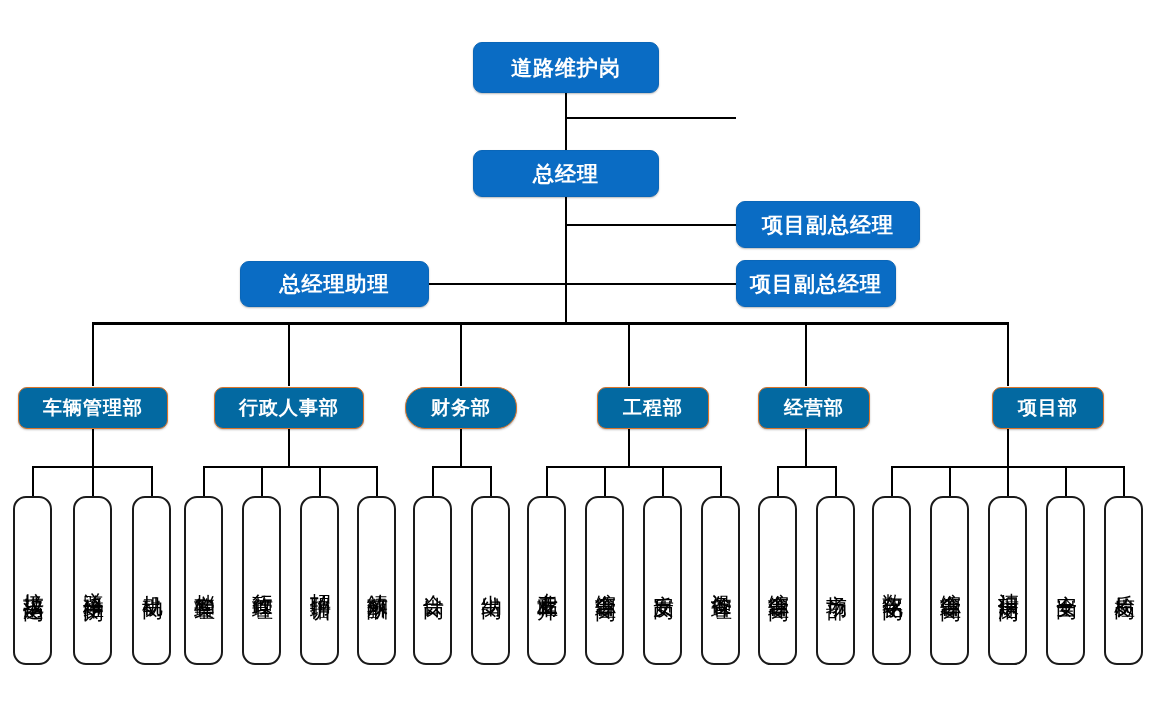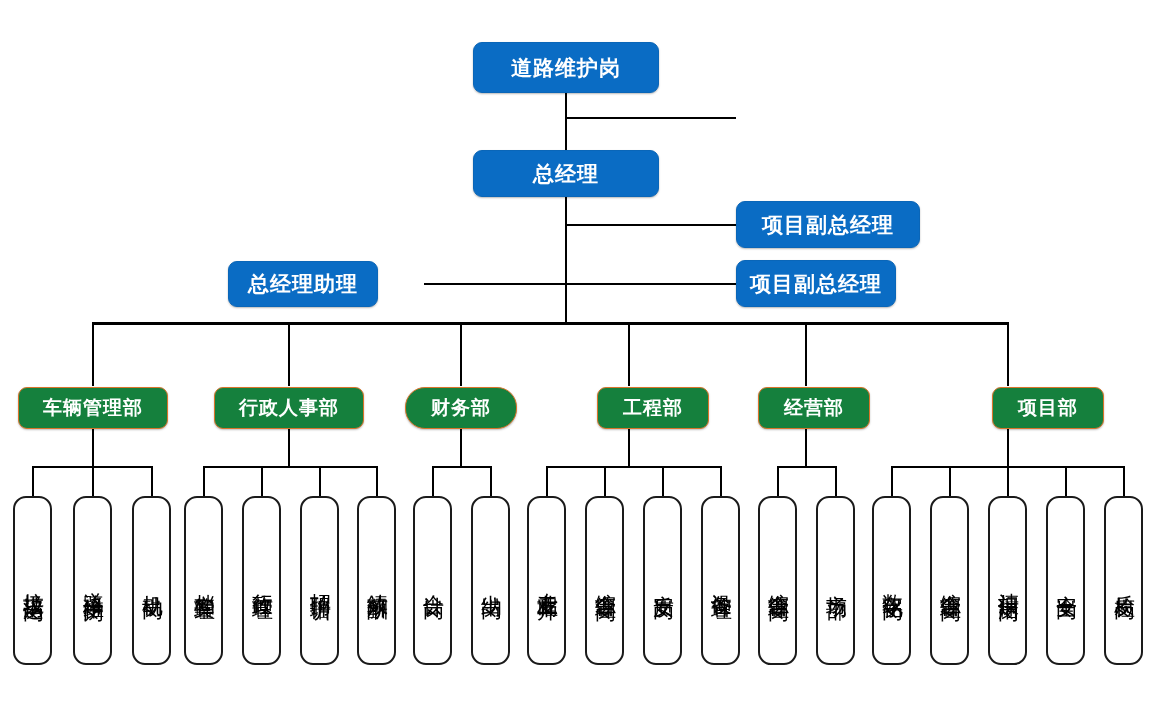--- a/index.html
+++ b/index.html
@@ -43,21 +43,21 @@
     font-weight: 600;
     letter-spacing: 1px;
     box-shadow: 0 1px 2px rgba(0,0,0,0.28);
     z-index: 5;
   }
 
   
   .node-orange {
     position: absolute;
     box-sizing: border-box;
-    background: #15803d;
+    background: #0369a1;
     border: 1.5px solid #d9742a;
     border-radius: 9px;
     color: #ffffff;
     display: flex;
     align-items: center;
     justify-content: center;
     text-align: center;
     font-size: 19px;
     font-weight: 600;
     letter-spacing: 1px;
@@ -154,21 +154,21 @@
 
   <div class="node-blue" style="left:473px; top:42px; width:186px; height:51px;">道路维护岗</div>
 
 
   <div class="node-blue" style="left:473px; top:150px; width:186px; height:47px;">总经理</div>
 
   <div class="node-blue" style="left:736px; top:201px; width:184px; height:47px;">项目副总经理</div>
 
   <div class="node-blue" style="left:736px; top:260px; width:160px; height:47px;">项目副总经理</div>
 
-  <div class="node-blue" style="left:228px; top:261px; width:150px; height:46px;">总经理助理</div>
+  <div class="node-blue" style="left:240px; top:261px; width:189px; height:46px;">总经理助理</div>
 
   <div class="node-orange" style="left:18px; top:387px; width:150px; height:42px;">车辆管理部</div>
 
   <div class="node-orange" style="left:214px; top:387px; width:150px; height:42px;">行政人事部</div>
 
   <div class="node-orange" style="left:405px; top:387px; width:112px; height:42px;border-radius:20px;">财务部</div>
 
   <div class="node-orange" style="left:573px; top:387px; width:112px; height:42px;margin-left:24px;">工程部</div>
 
   <div class="node-orange" style="left:750px; top:387px; width:112px; height:42px;margin-left:8px;">经营部</div>

